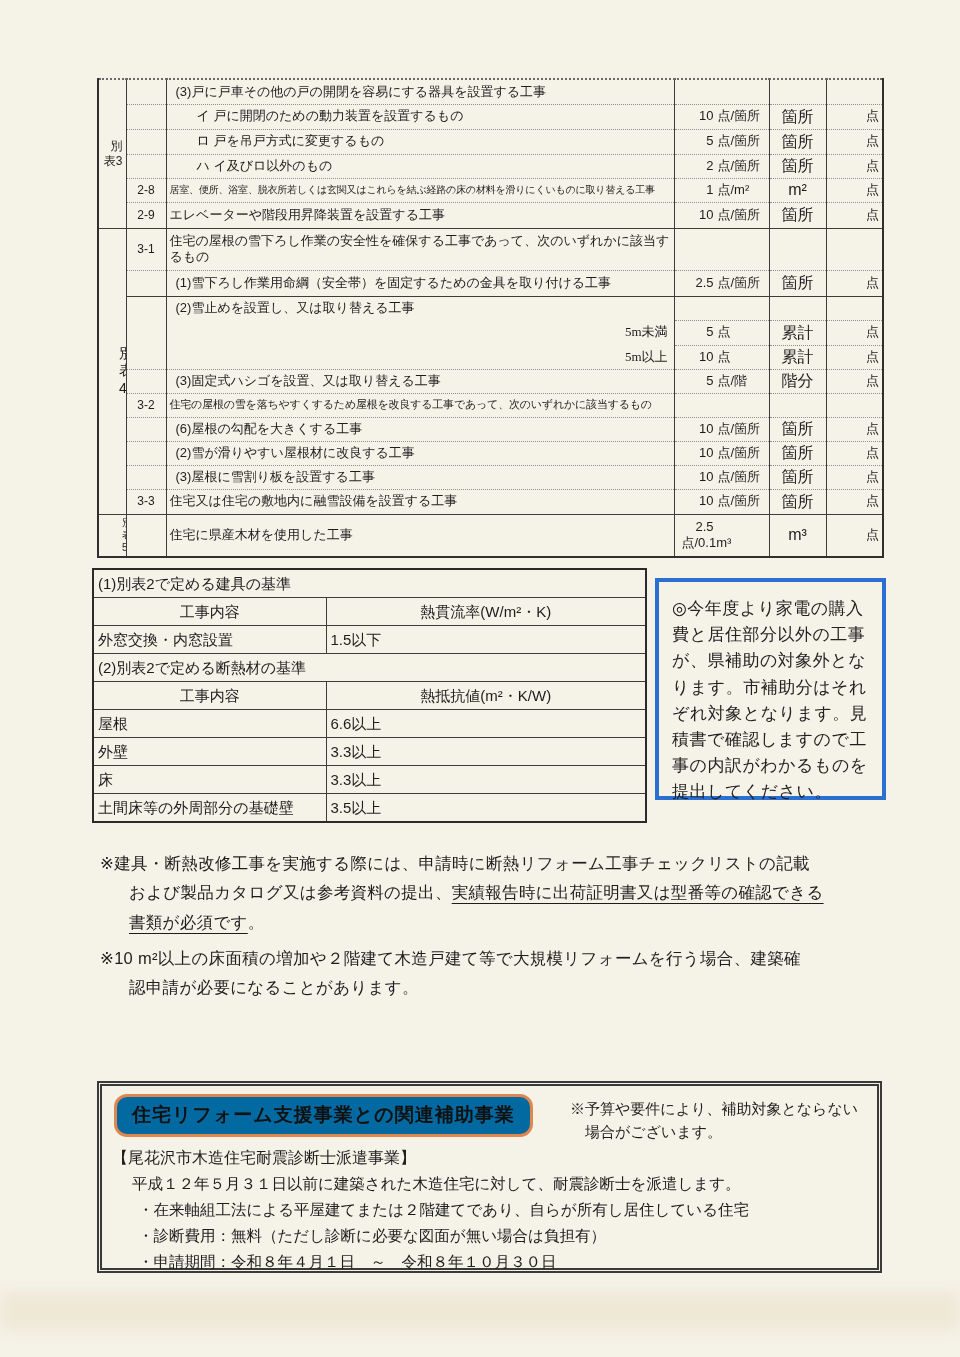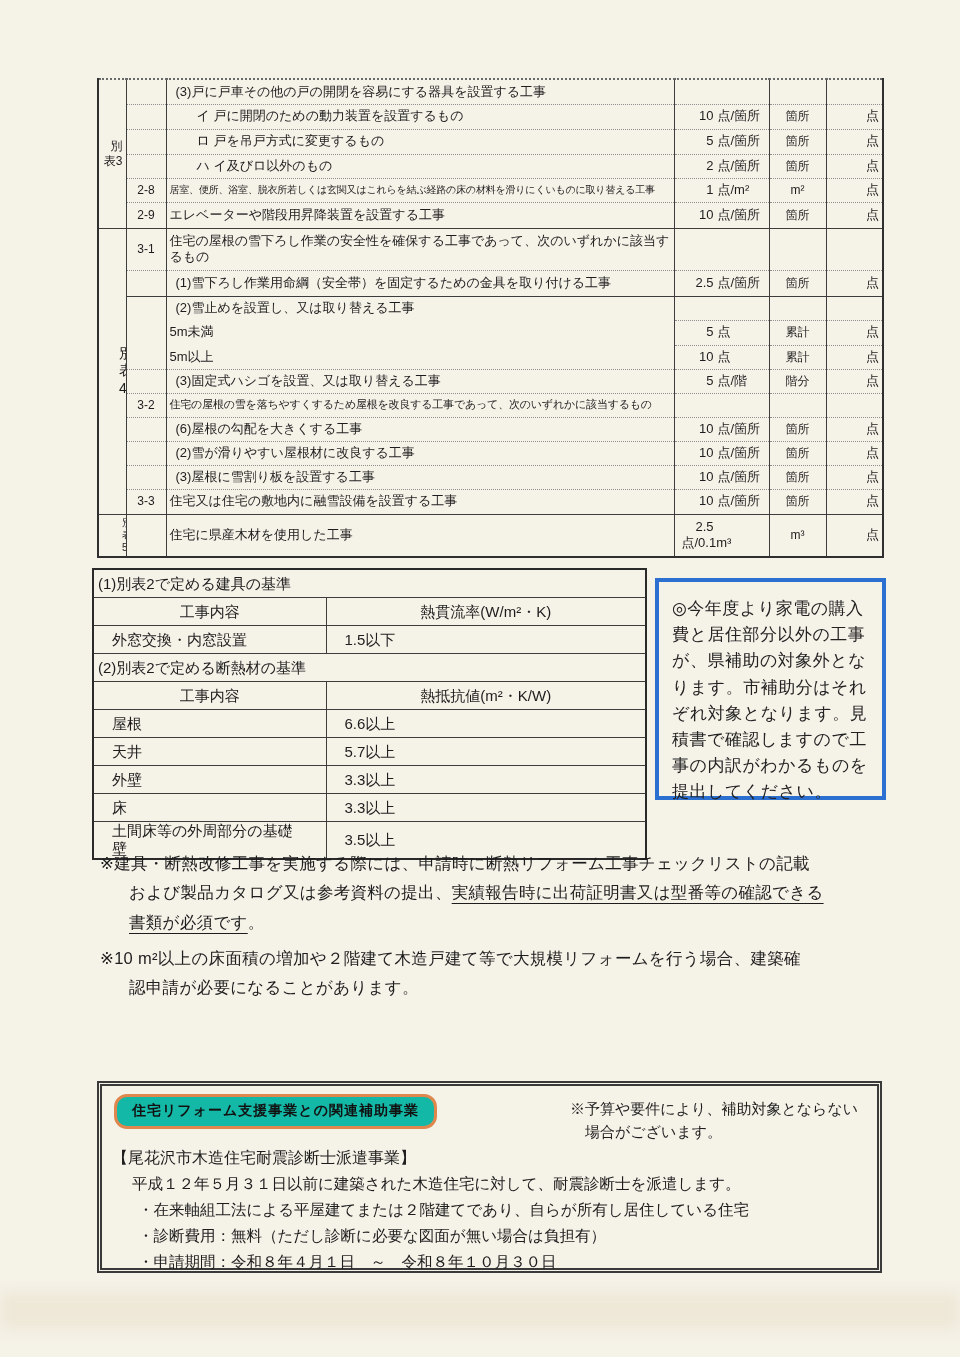--- a/index.html
+++ b/index.html
@@ -33,33 +33,33 @@
     padding:0 7px;border-bottom:1px solid #3c3c3c !important;
   }
   td.grp.g4{font-size:14px;padding:0 20px;}
   td.grp.g5{font-size:10px;padding:0 23px;border-bottom:none !important;}
   td.no{text-align:center;font-size:12px;}
   td.desc{padding-left:5px;}
   td.desc.ind1{padding-left:9px;}
   td.desc.ind2{padding-left:30px;}
   td.desc.small{font-size:10px;white-space:nowrap;letter-spacing:-0.2px;}
   td.desc.small2{font-size:11px;white-space:nowrap;letter-spacing:-0.2px;}
-  td.desc.rgt{padding-right:6px;}
+  td.desc.rgt{text-align:right;padding-right:6px;font-family:Liberation Serif, serif;}
   td.pts .num{display:inline-block;width:36px;text-align:right;}
   td.pts .per{margin-left:4px;}
-  td.unit{text-align:center;font-size:12px;}
+  td.unit{text-align:center;font-size:16px;}
   td.score-u{text-align:right;padding-right:10px;font-size:13px;}
   
   table.std{
     position:absolute;left:92px;top:568px;
     width:553px;border-collapse:collapse;table-layout:fixed;
     border:2px solid #2a2a2a;font-size:15px;
   }
   table.std td{
-    border:1px solid #3c3c3c;height:27px;padding:0 18px;
+    border:1px solid #3c3c3c;height:27px;padding:0 4px;
     vertical-align:middle;line-height:1.2;
   }
   table.std td.sec{font-size:15px;padding-left:4px;}
   table.std td.hdr{text-align:center;}
   table.std tr.dot > td{border-top:1px dotted #8f8f8f;}
   
   .bluebox{
     position:absolute;left:655px;top:578px;
     width:231px;height:222px;box-sizing:border-box;
     border:4px solid #2b6fd0;background:transparent;
@@ -78,23 +78,23 @@
   
   .related{
     position:absolute;left:97px;top:1081px;
     width:785px;height:192px;box-sizing:border-box;
     border:5px double #3a3a3a;background:transparent;
     font-family:"Liberation Serif","DejaVu Serif",serif;
   }
   .badge{
     position:absolute;left:12px;top:8px;
     border:3px solid #e0874e;border-radius:13px;
-    background:#14b8a6;padding:5px 15px 6px 15px;
+    background:#0369a1;padding:5px 15px 6px 15px;
     font-family:"Liberation Sans","DejaVu Sans",sans-serif;
-    font-weight:bold;font-size:14px;letter-spacing:1px;color:#111;
+    font-weight:bold;font-size:19px;letter-spacing:1px;color:#111;
   }
   .caution{position:absolute;left:468px;top:12px;font-size:15px;line-height:1.5;}
   .caution .c2{margin-left:15px;}
   .prog-title{position:absolute;left:10px;top:62px;font-size:16px;}
   .prog-lead{position:absolute;left:30px;top:88px;font-size:15.5px;}
   .prog-item{position:absolute;left:36px;font-size:15.5px;}
   .pi1{top:114px;} .pi2{top:140px;} .pi3{top:166px;}
   
   .scan-band{
     position:absolute;left:0px;top:1292px;width:960px;height:38px;
@@ -270,24 +270,20 @@
         </tr>
     <tr>
       <td class="hdr">工事内容</td>
       <td class="hdr">熱抵抗値(m²・K/W)</td>
     </tr>
     <tr>
       <td>屋根</td>
       <td>6.6以上</td>
     </tr>
     <tr class="dot">
-      <td>天井</td>
-      <td>5.7以上</td>
-    </tr>
-    <tr class="dot">
       <td>外壁</td>
       <td>3.3以上</td>
     </tr>
     <tr class="dot">
       <td>床</td>
       <td>3.3以上</td>
     </tr>
     <tr class="dot">
       <td>土間床等の外周部分の基礎壁</td>
       <td>3.5以上</td>

